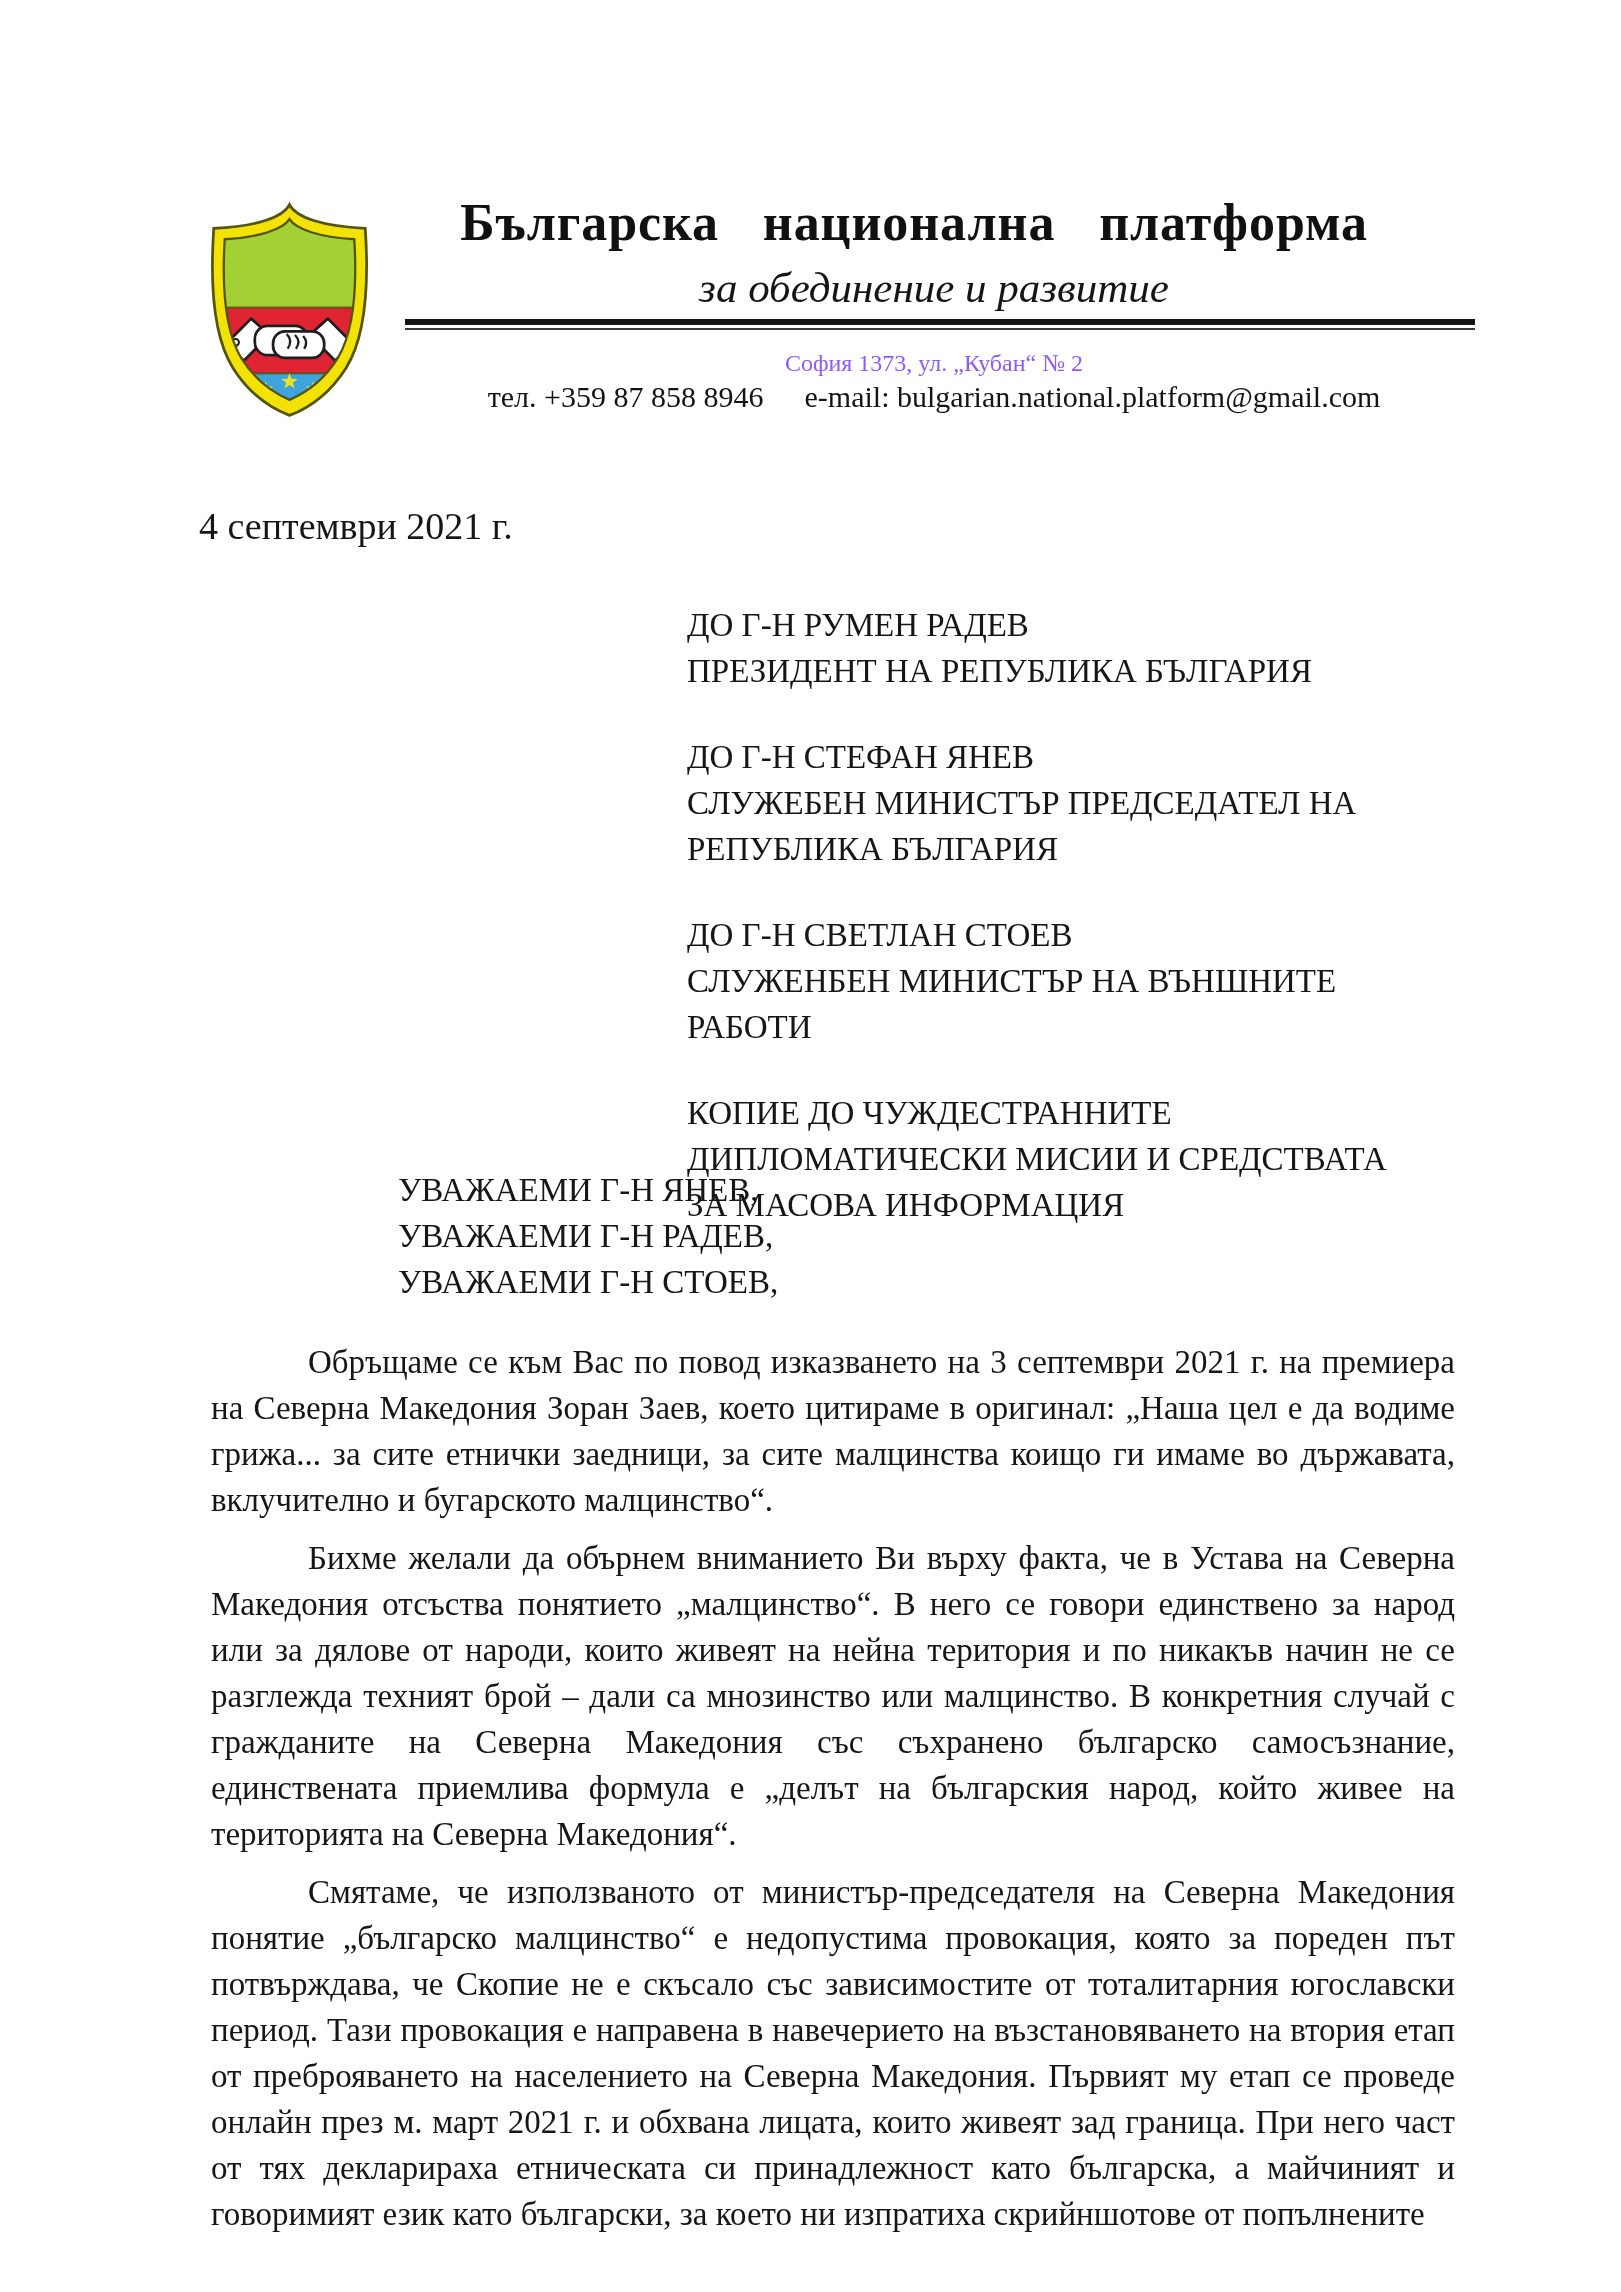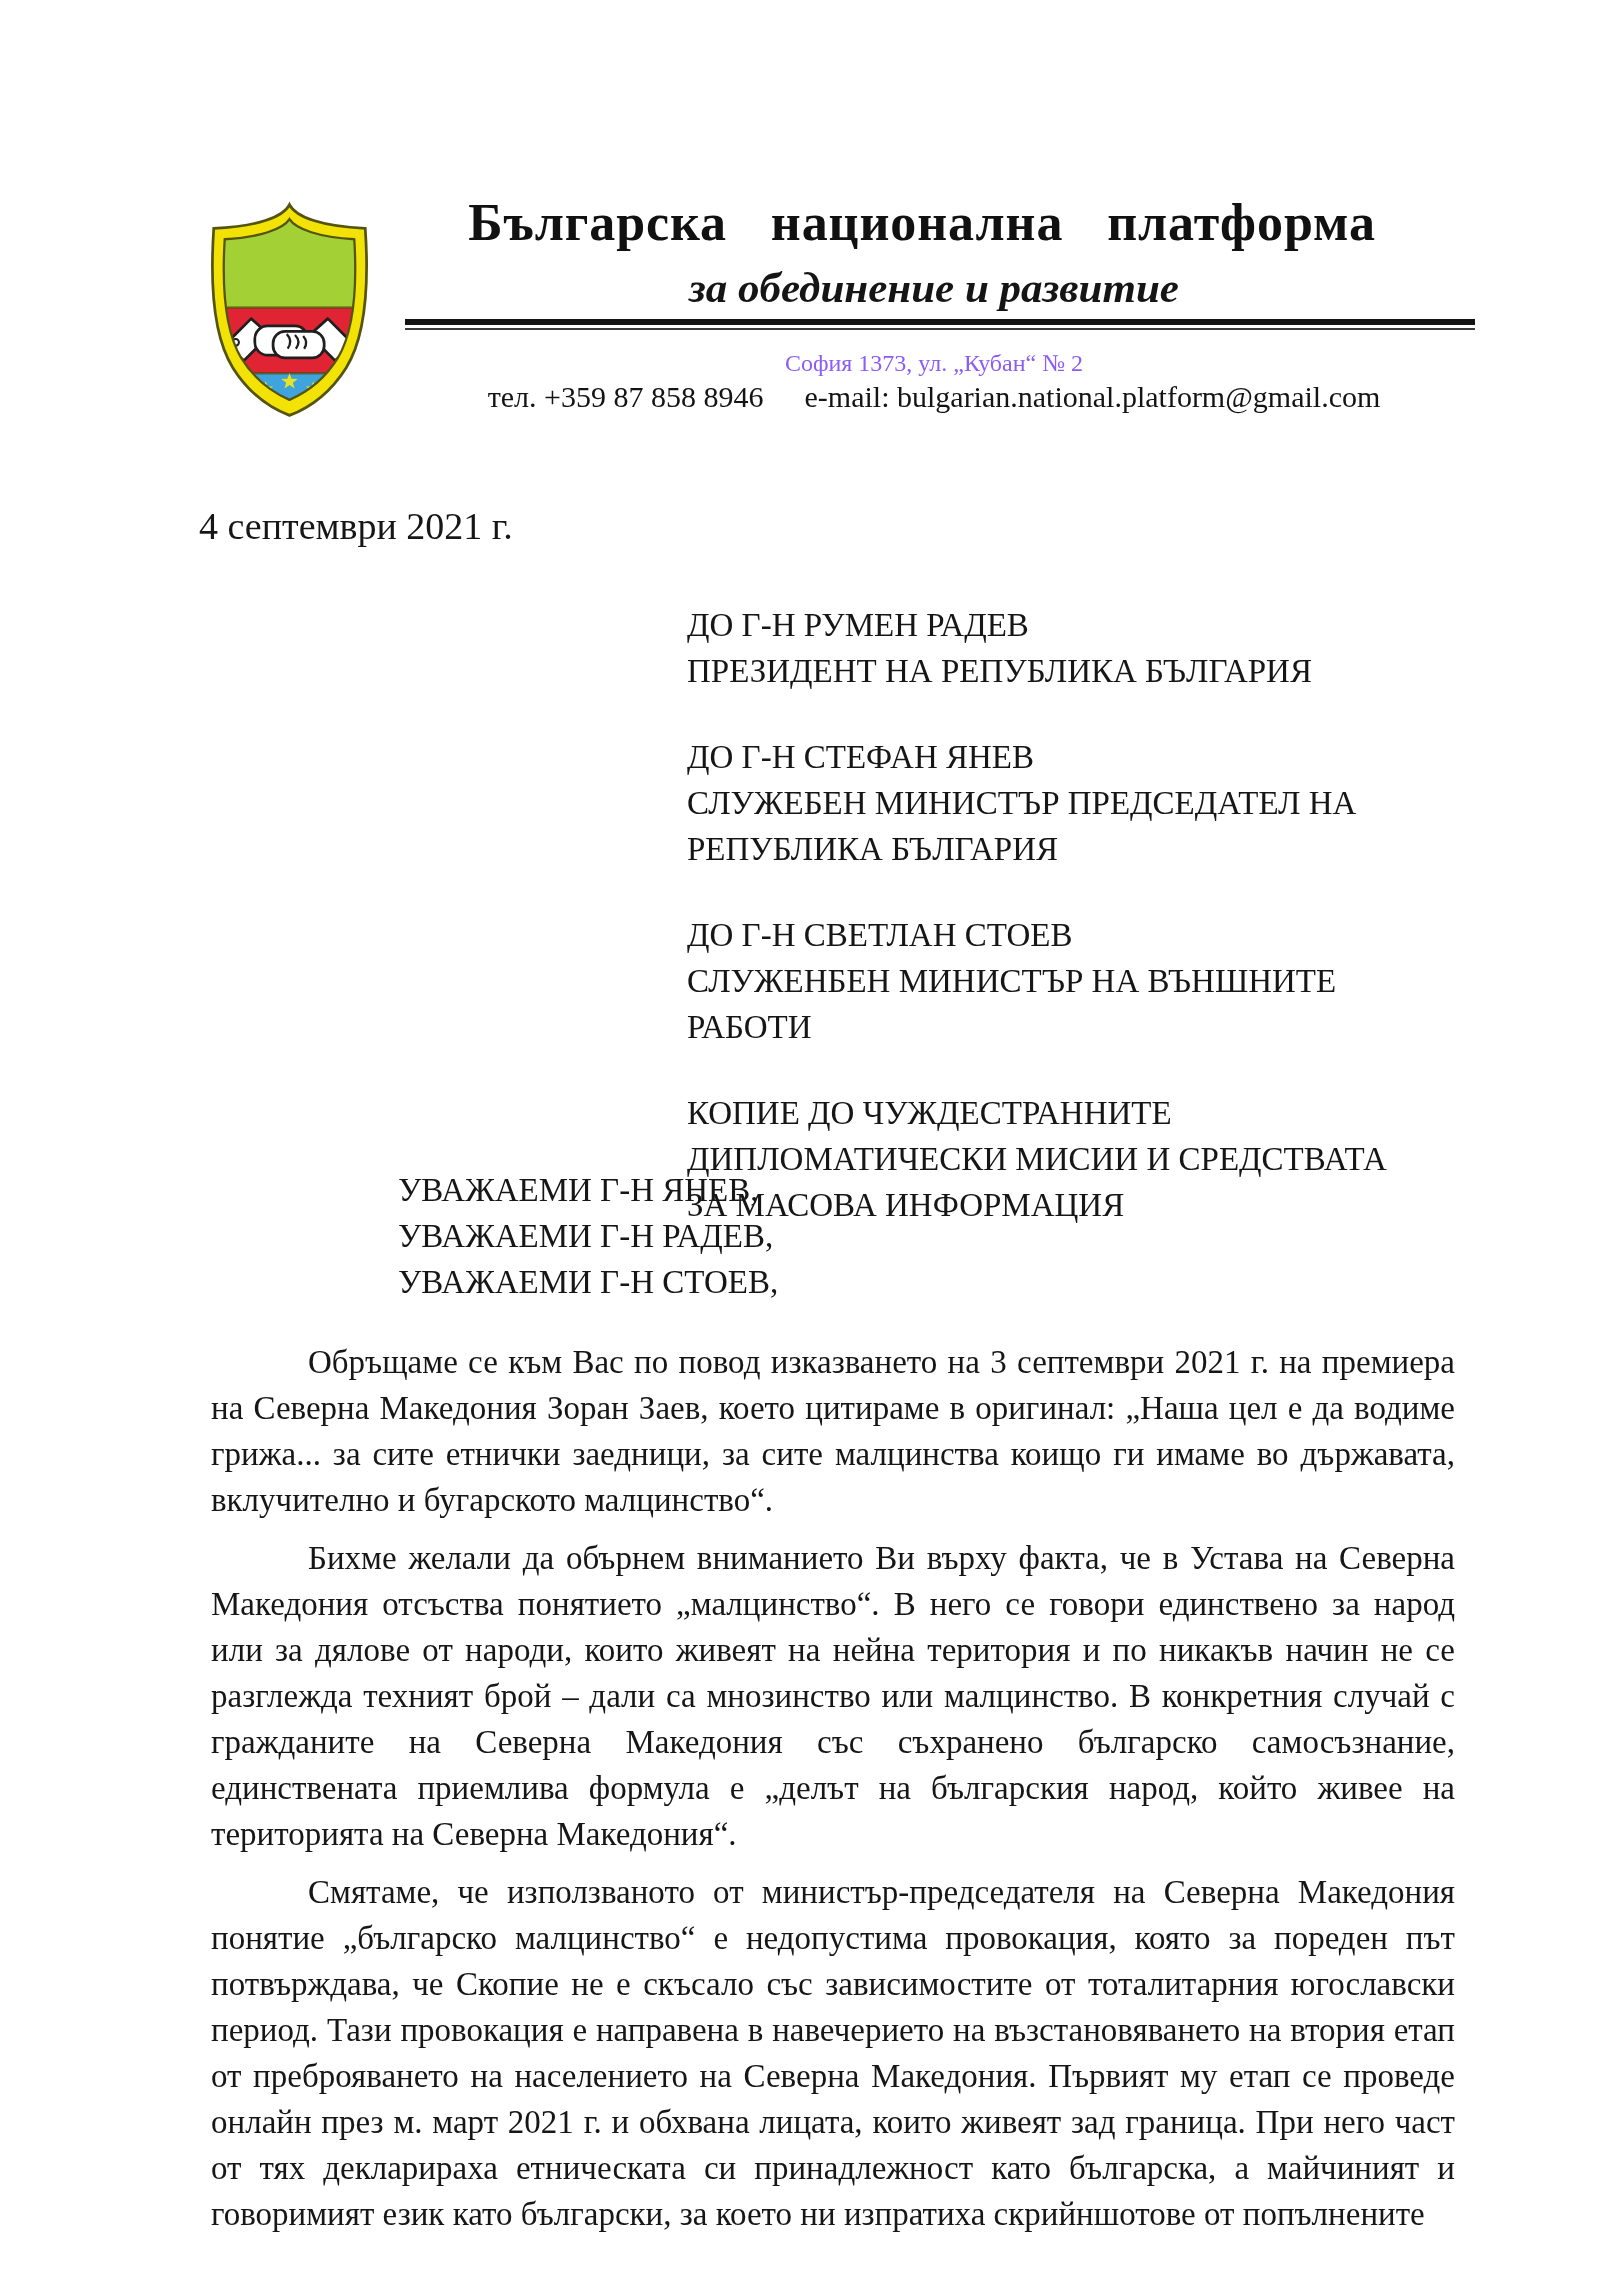--- a/index.html
+++ b/index.html
@@ -14,36 +14,36 @@
   }
 
   
   .crest {
     position: absolute;
     left: 198px; top: 200px;
     width: 183px; height: 219px;
   }
   .org-name {
     position: absolute;
-    left: 380px; top: 193px; width: 1084px;
+    left: 372px; top: 193px; width: 1084px;
     text-align: center;
     font-size: 52px;
     font-weight: 700;
     letter-spacing: 0.9px;
     word-spacing: 30px;
     white-space: nowrap;
     color: #111111;
   }
   .org-tagline {
     position: absolute;
     left: 392px; top: 263px; width: 1084px;
     text-align: center;
     font-size: 43px;
     font-style: italic;
-    font-weight: 700;
+    font-weight: 400;
     color: #151515;
   }
   .header-rule {
     position: absolute;
     left: 405px; top: 319px; width: 1070px;
   }
   .header-rule .thick { height: 6.3px; background: #141414; }
   .header-rule .thin  { height: 1.8px; background: #3a3a3a; margin-top: 2.7px; }
 
   .org-address {

